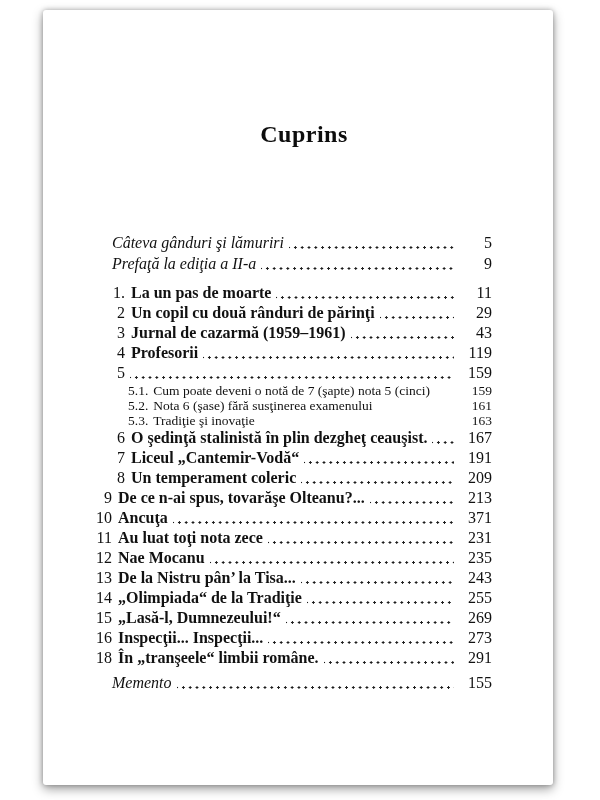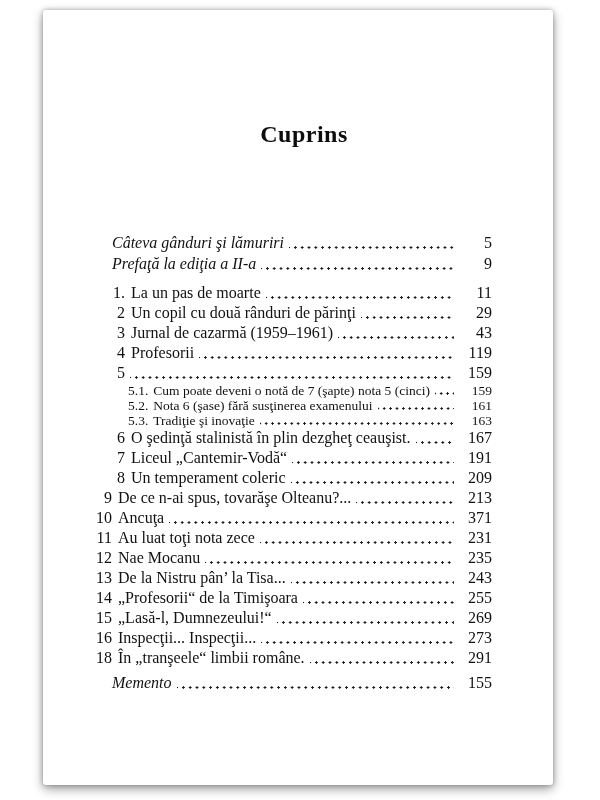--- a/index.html
+++ b/index.html
@@ -58,34 +58,35 @@
   .row.back .entry-title {
     font-style: italic;
   }
   .row.back { margin-top: 5px; }
   .row.front + .row.chapter { margin-top: 9px; }
   .row.sub {
     height: 15px;
     line-height: 15px;
     font-size: 13.5px;
     padding-left: 25px;
+    align-items: flex-end;
   }
   
   .toc > .row:nth-child(n+14):not(.back) { margin-left: -13px; }
   .num {
     flex: none;
     width: 22px;
     text-align: right;
   }
   .row.sub .num {
     width: auto;
     text-align: left;
   }
   .entry-title { flex: none; margin-left: 5px; }
-  .row.chapter .entry-title { margin-left: 6px; }
+  .row.chapter .entry-title { margin-left: 6px; font-weight: bold; }
   .row.front .entry-title,
   .row.back .entry-title { margin-left: 9px; }
   .leader {
     flex: 1 1 auto;
     margin: 0 4px 0 5px;
     background-image: radial-gradient(circle, #1c1c1c 1.02px, rgba(0,0,0,0) 1.35px);
     background-size: 6.8px 3px;
     background-repeat: repeat-x;
     background-position: left 3px bottom 4.5px;
   }
@@ -207,21 +208,21 @@
           <span class="page-num">235</span>
         </div>
         <div class="row chapter">
           <span class="num">13</span>
           <span class="entry-title">De la Nistru pân’ la Tisa...</span>
           <span class="leader"></span>
           <span class="page-num">243</span>
         </div>
         <div class="row chapter">
           <span class="num">14</span>
-          <span class="entry-title">„Profesorii“ de la Timişoara</span>
+          <span class="entry-title">„Olimpiada“ de la Tradiţie</span>
           <span class="leader"></span>
           <span class="page-num">255</span>
         </div>
         <div class="row chapter">
           <span class="num">15</span>
           <span class="entry-title">„Lasă-l, Dumnezeului!“</span>
           <span class="leader"></span>
           <span class="page-num">269</span>
         </div>
         <div class="row chapter">

